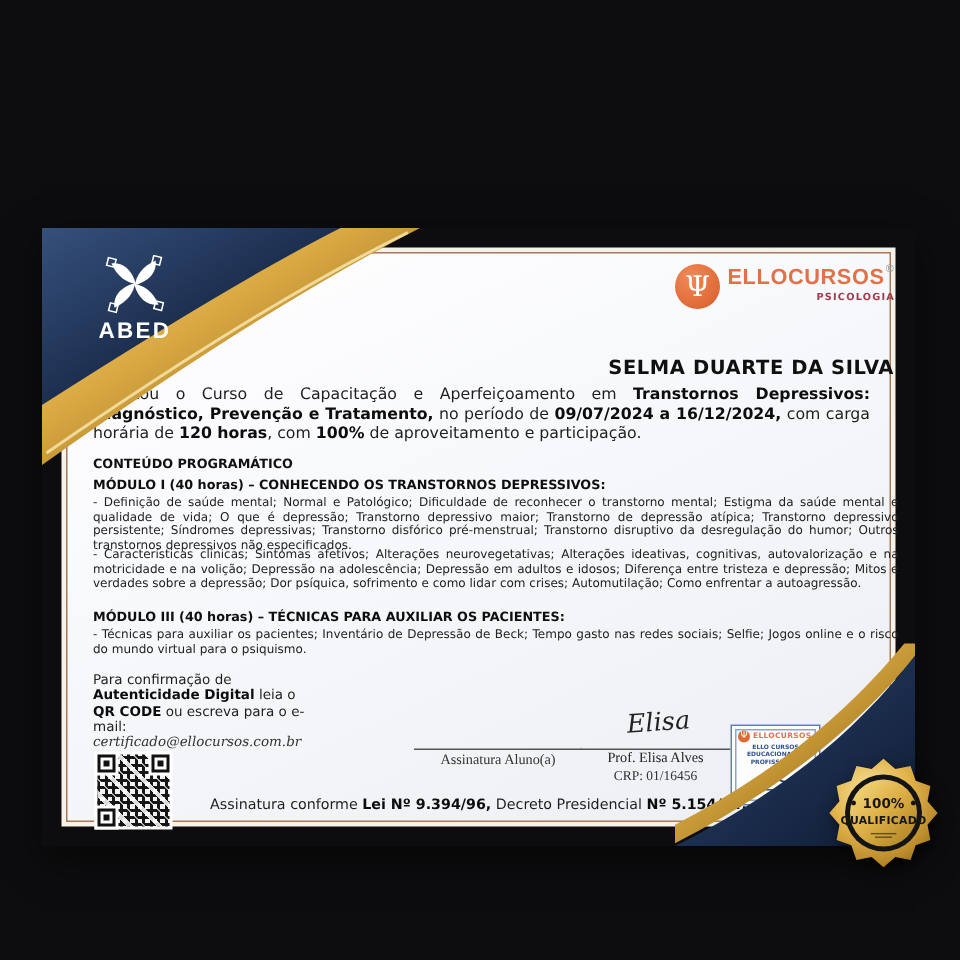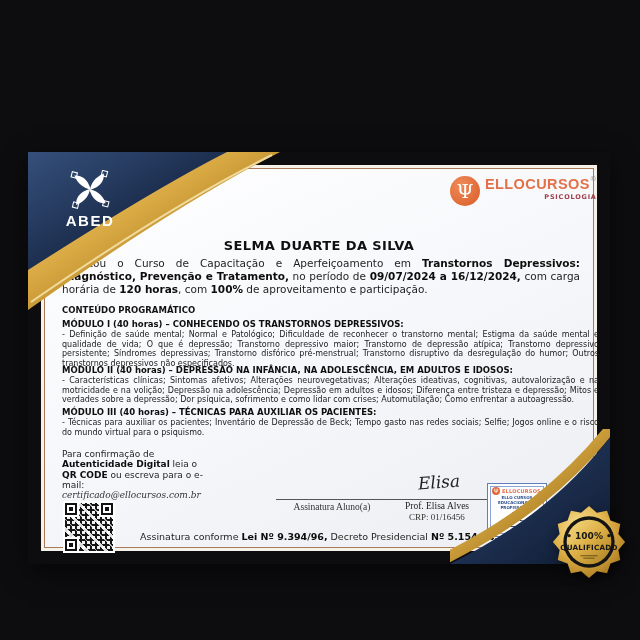--- a/index.html
+++ b/index.html
@@ -46,21 +46,21 @@
     background:radial-gradient(circle at 35% 30%,#ef8a58,#e06a36 70%,#cf5b2a);
     color:#fff;font-size:19px;line-height:30px;text-align:center;font-family:"DejaVu Serif",serif;
   }
   .ello-words{line-height:1;}
   .ello-name{color:#e2714a;font-size:14.5px;font-weight:bold;letter-spacing:.4px;font-family:"Liberation Sans",sans-serif;}
   .ello-sub{color:#a03c4c;font-size:6.5px;font-weight:bold;letter-spacing:.8px;text-align:right;margin-top:2px;}
   .ello-reg{color:#999;font-size:7px;vertical-align:top;}
 
   .certify{position:absolute;top:50px;left:0;right:0;text-align:center;
     font-family:"DejaVu Serif",serif;font-style:italic;font-size:15px;color:#222;}
-  .name{position:absolute;top:72px;left:0;right:0;text-align:center;
+  .name{position:absolute;top:72px;left:0;right:0;text-align:right;
     font-size:13px;font-weight:bold;letter-spacing:.4px;color:#101010;}
 
   
   .para{position:absolute;top:91px;left:20px;width:518px;
     font-size:10.5px;line-height:13px;text-align:justify;color:#1e1e1e;}
   .heading{position:absolute;top:139px;left:20px;font-size:8.5px;font-weight:bold;color:#111;}
   .module{position:absolute;left:20px;width:537px;color:#222;}
   .module .m-title{font-size:8.5px;font-weight:bold;color:#0e0e0e;margin-bottom:1px;}
   .module .m-body{font-size:8px;line-height:9.6px;text-align:justify;}
   .mod-0{top:153px;} .mod-1{top:199px;} .mod-2{top:241px;}
@@ -186,21 +186,20 @@
 
     <div class="para"><span>Realizou o Curso de Capacitação e Aperfeiçoamento em </span><span class="b">Transtornos Depressivos: Diagnóstico, Prevenção e Tratamento,</span><span> no período de </span><span class="b">09/07/2024  a  16/12/2024,</span><span> com carga horária de </span><span class="b">120 horas</span><span>, com </span><span class="b">100%</span><span> de aproveitamento e participação.</span></div>
 
     <div class="heading">CONTEÚDO PROGRAMÁTICO</div>
 
     <div class="module mod-0">
       <div class="m-title">MÓDULO I (40 horas) – CONHECENDO OS TRANSTORNOS DEPRESSIVOS:</div>
       <div class="m-body">- Definição de saúde mental; Normal e Patológico; Dificuldade de reconhecer o transtorno mental; Estigma da saúde mental e qualidade de vida; O que é depressão; Transtorno depressivo maior; Transtorno de depressão atípica; Transtorno depressivo persistente; Síndromes depressivas; Transtorno disfórico pré-menstrual; Transtorno disruptivo da desregulação do humor; Outros transtornos depressivos não especificados.</div>
     </div>
     <div class="module mod-1">
-      <div class="m-title">MÓDULO II (40 horas) – DEPRESSÃO NA INFÂNCIA, NA ADOLESCÊNCIA, EM ADULTOS E IDOSOS:</div>
       <div class="m-body">- Características clínicas; Sintomas afetivos; Alterações neurovegetativas; Alterações ideativas, cognitivas, autovalorização e na motricidade e na volição; Depressão na adolescência; Depressão em adultos e idosos; Diferença entre tristeza e depressão; Mitos e verdades sobre a depressão; Dor psíquica, sofrimento e como lidar com crises; Automutilação; Como enfrentar a autoagressão.</div>
     </div>
     <div class="module mod-2">
       <div class="m-title">MÓDULO III (40 horas) – TÉCNICAS PARA AUXILIAR OS PACIENTES:</div>
       <div class="m-body">- Técnicas para auxiliar os pacientes; Inventário de Depressão de Beck; Tempo gasto nas redes sociais; Selfie; Jogos online e o risco do mundo virtual para o psiquismo.</div>
     </div>
 
     <div class="qr-text"><span>Para confirmação de </span><span class="b">Autenticidade Digital</span><span> leia o </span><span class="b">QR CODE</span><span> ou escreva para o e-mail:</span></div>
     <div class="qr-email">certificado@ellocursos.com.br</div>
     <div class="qr">

